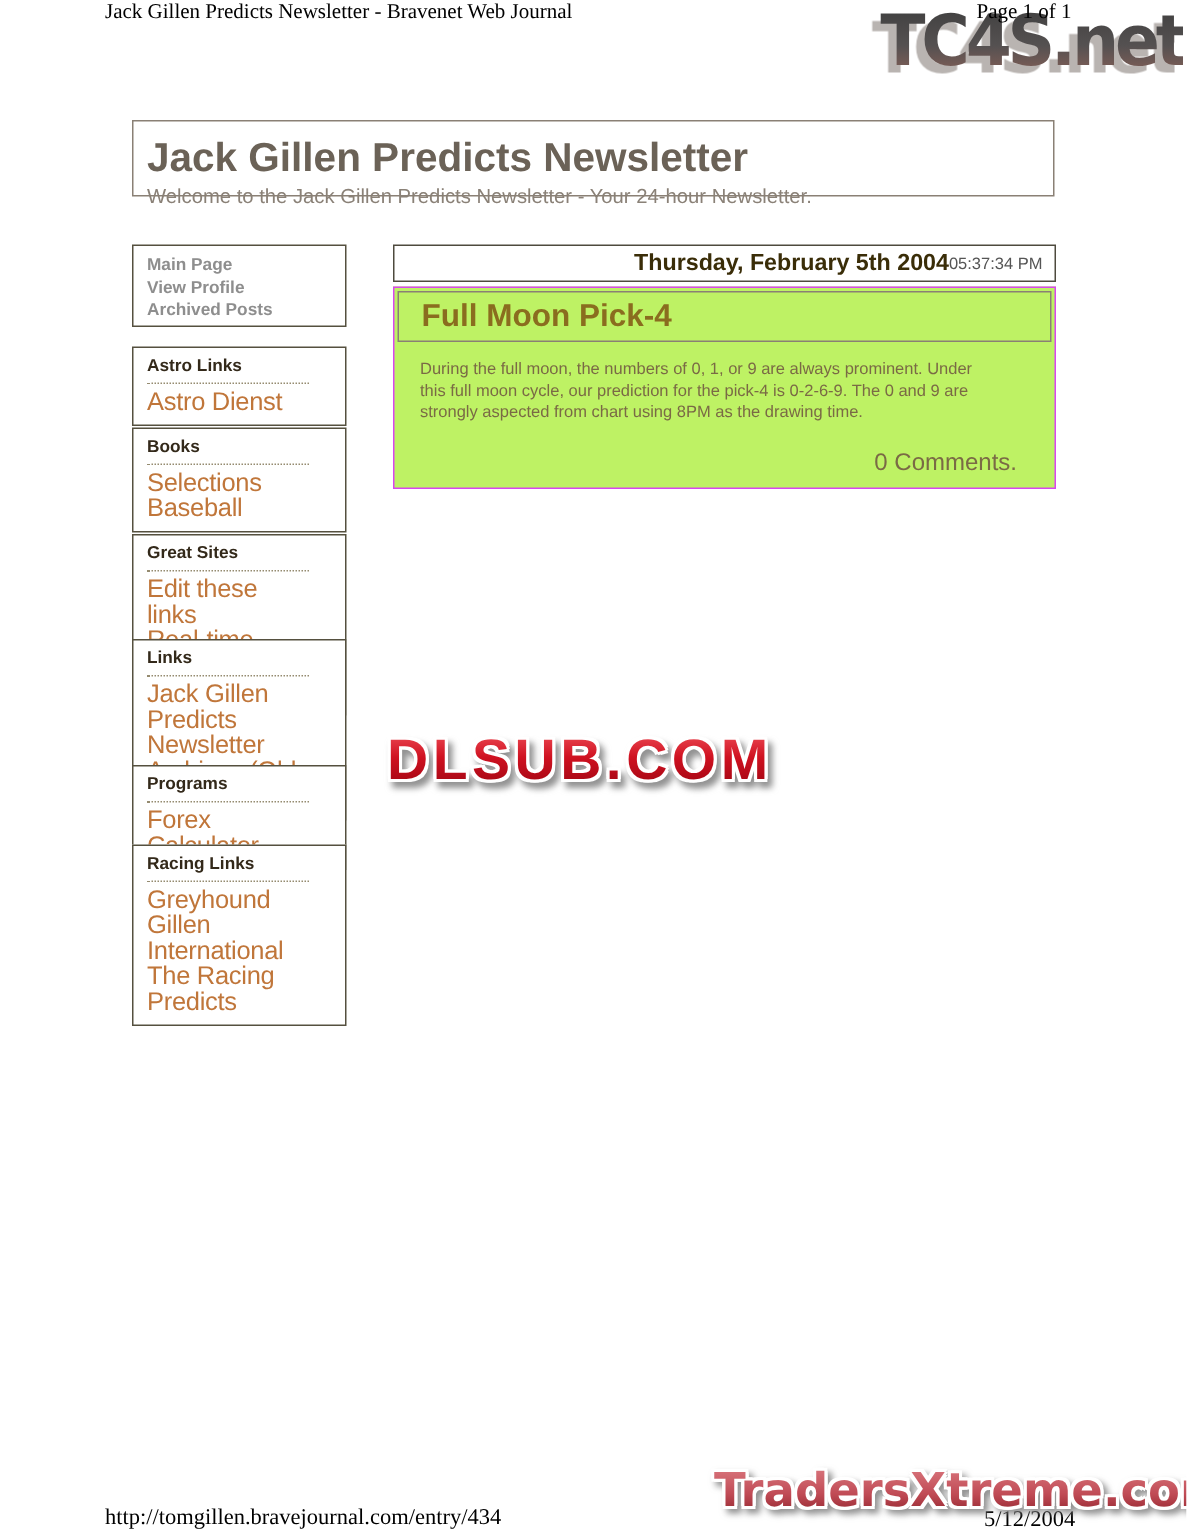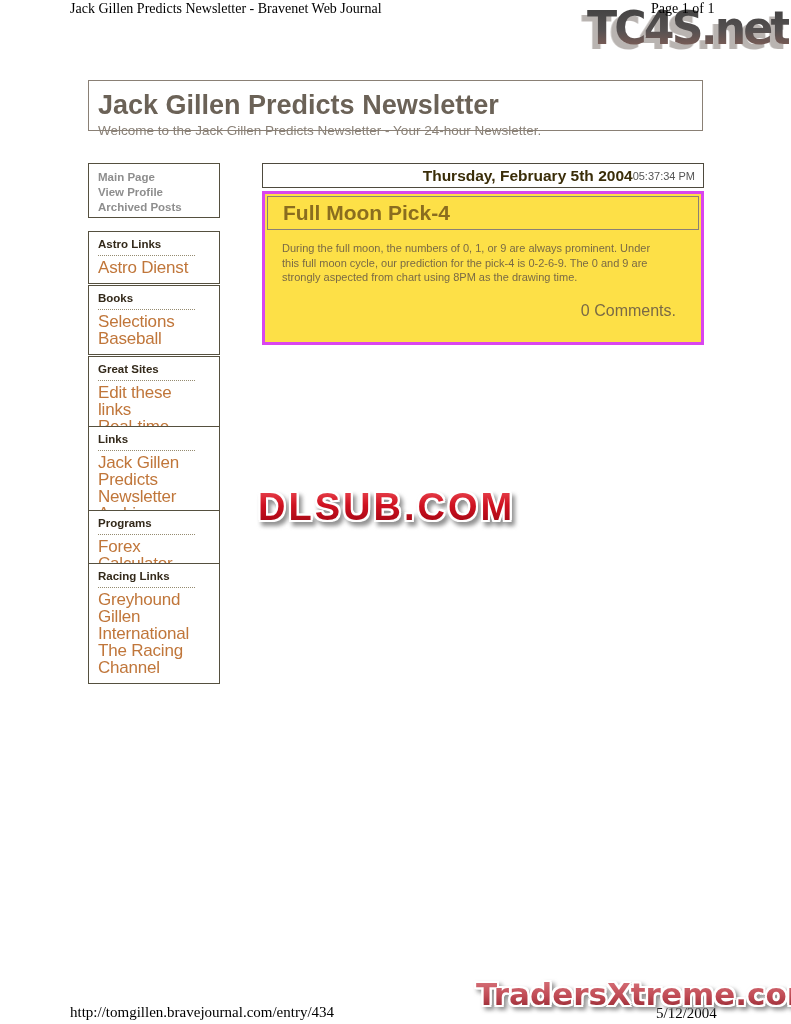--- a/index.html
+++ b/index.html
@@ -44,21 +44,21 @@
                   drop-shadow(0 2px 0 #fff) drop-shadow(0 -2px 0 #fff)
                   drop-shadow(3px 3px 2px rgba(120,120,120,.8)); }
 
   
   .banner { position:absolute; left:88px; top:80px; width:615px; height:51px;
             border:1px solid #8a8075; background:#fff; padding:9px 0 0 9px; }
   .banner-title { font-size:27px; font-weight:bold; color:#6b6257; letter-spacing:0; line-height:30px; }
   .banner-sub { font-size:13.5px; color:#8a8177; margin-top:3px; }
 
   
-  .sbox { position:absolute; left:88px; width:132px; border:1px solid #55503f; background:#fff;
+  .sbox { position:absolute; left:88px; width:143px; border:1px solid #55503f; background:#fff;
           padding:6px 24px 7px 9px; }
   .s1 { top:163px; height:55px; }
   .s2 { top:231px; }
   .s3 { top:285px; }
   .s4 { top:356px; }
   .s5 { top:426px; }
   .s6 { top:510px; }
   .s7 { top:563px; }
   .navitem { display:block; font-size:11.5px; font-weight:bold; color:#8e8e8e;
              line-height:15px; text-decoration:none; }
@@ -67,22 +67,22 @@
   .slink { display:block; font-size:17px; letter-spacing:-0.2px; color:#c0763a;
            line-height:17px; text-decoration:none; }
 
   
   .datebar { position:absolute; left:262px; top:163px; width:442px; height:25px;
              border:1px solid #4e4a3e; background:#fff;
              display:flex; align-items:center; justify-content:flex-end;
              padding:0 8px 0 9px; }
   .pdate { font-size:15.5px; font-weight:bold; color:#3a2d08; }
   .ptime { font-size:11px; color:#555; }
-  .postbox { position:absolute; left:262px; top:191px; width:442px; height:154px;
-             border:3px solid #d946ef; background:#fde047; }
+  .postbox { position:absolute; left:262px; top:191px; width:442px; height:135px;
+             border:1px solid #d946ef; background:#bef264; }
   .posthead { margin:2px; border:1px solid #8a8075; padding:4px 0 5px 15px; }
   .posttitle { font-size:21px; font-weight:bold; color:#8a6d1f; line-height:23px; }
   .postbody { margin-top:11px; margin-left:17px; width:384px; font-size:11px;
               color:#7a6a45; line-height:14.5px; }
   .comments { margin-top:17px; margin-right:25px; text-align:right; font-size:16px;
               color:#7a6a45; }
 </style>
 </head>
 <body>
 
@@ -126,21 +126,21 @@
   </div>
 
   <div class="sbox s6">
     <div class="shead">Programs</div>
     <a class="slink">Forex Calculator</a>
   </div>
 
   <div class="sbox s7">
     <div class="shead">Racing Links</div>
     <a class="slink">Greyhound Gillen International</a>
-    <a class="slink">The Racing Channel</a>
+    <a class="slink">The Racing Predicts</a>
   </div>
 
   <div class="datebar">
     <span class="pdate">Thursday, February 5th 2004</span>
     <span class="ptime">05:37:34 PM</span>
   </div>
 
   <div class="postbox">
     <div class="posthead">
       <span class="posttitle">Full Moon Pick-4</span>

